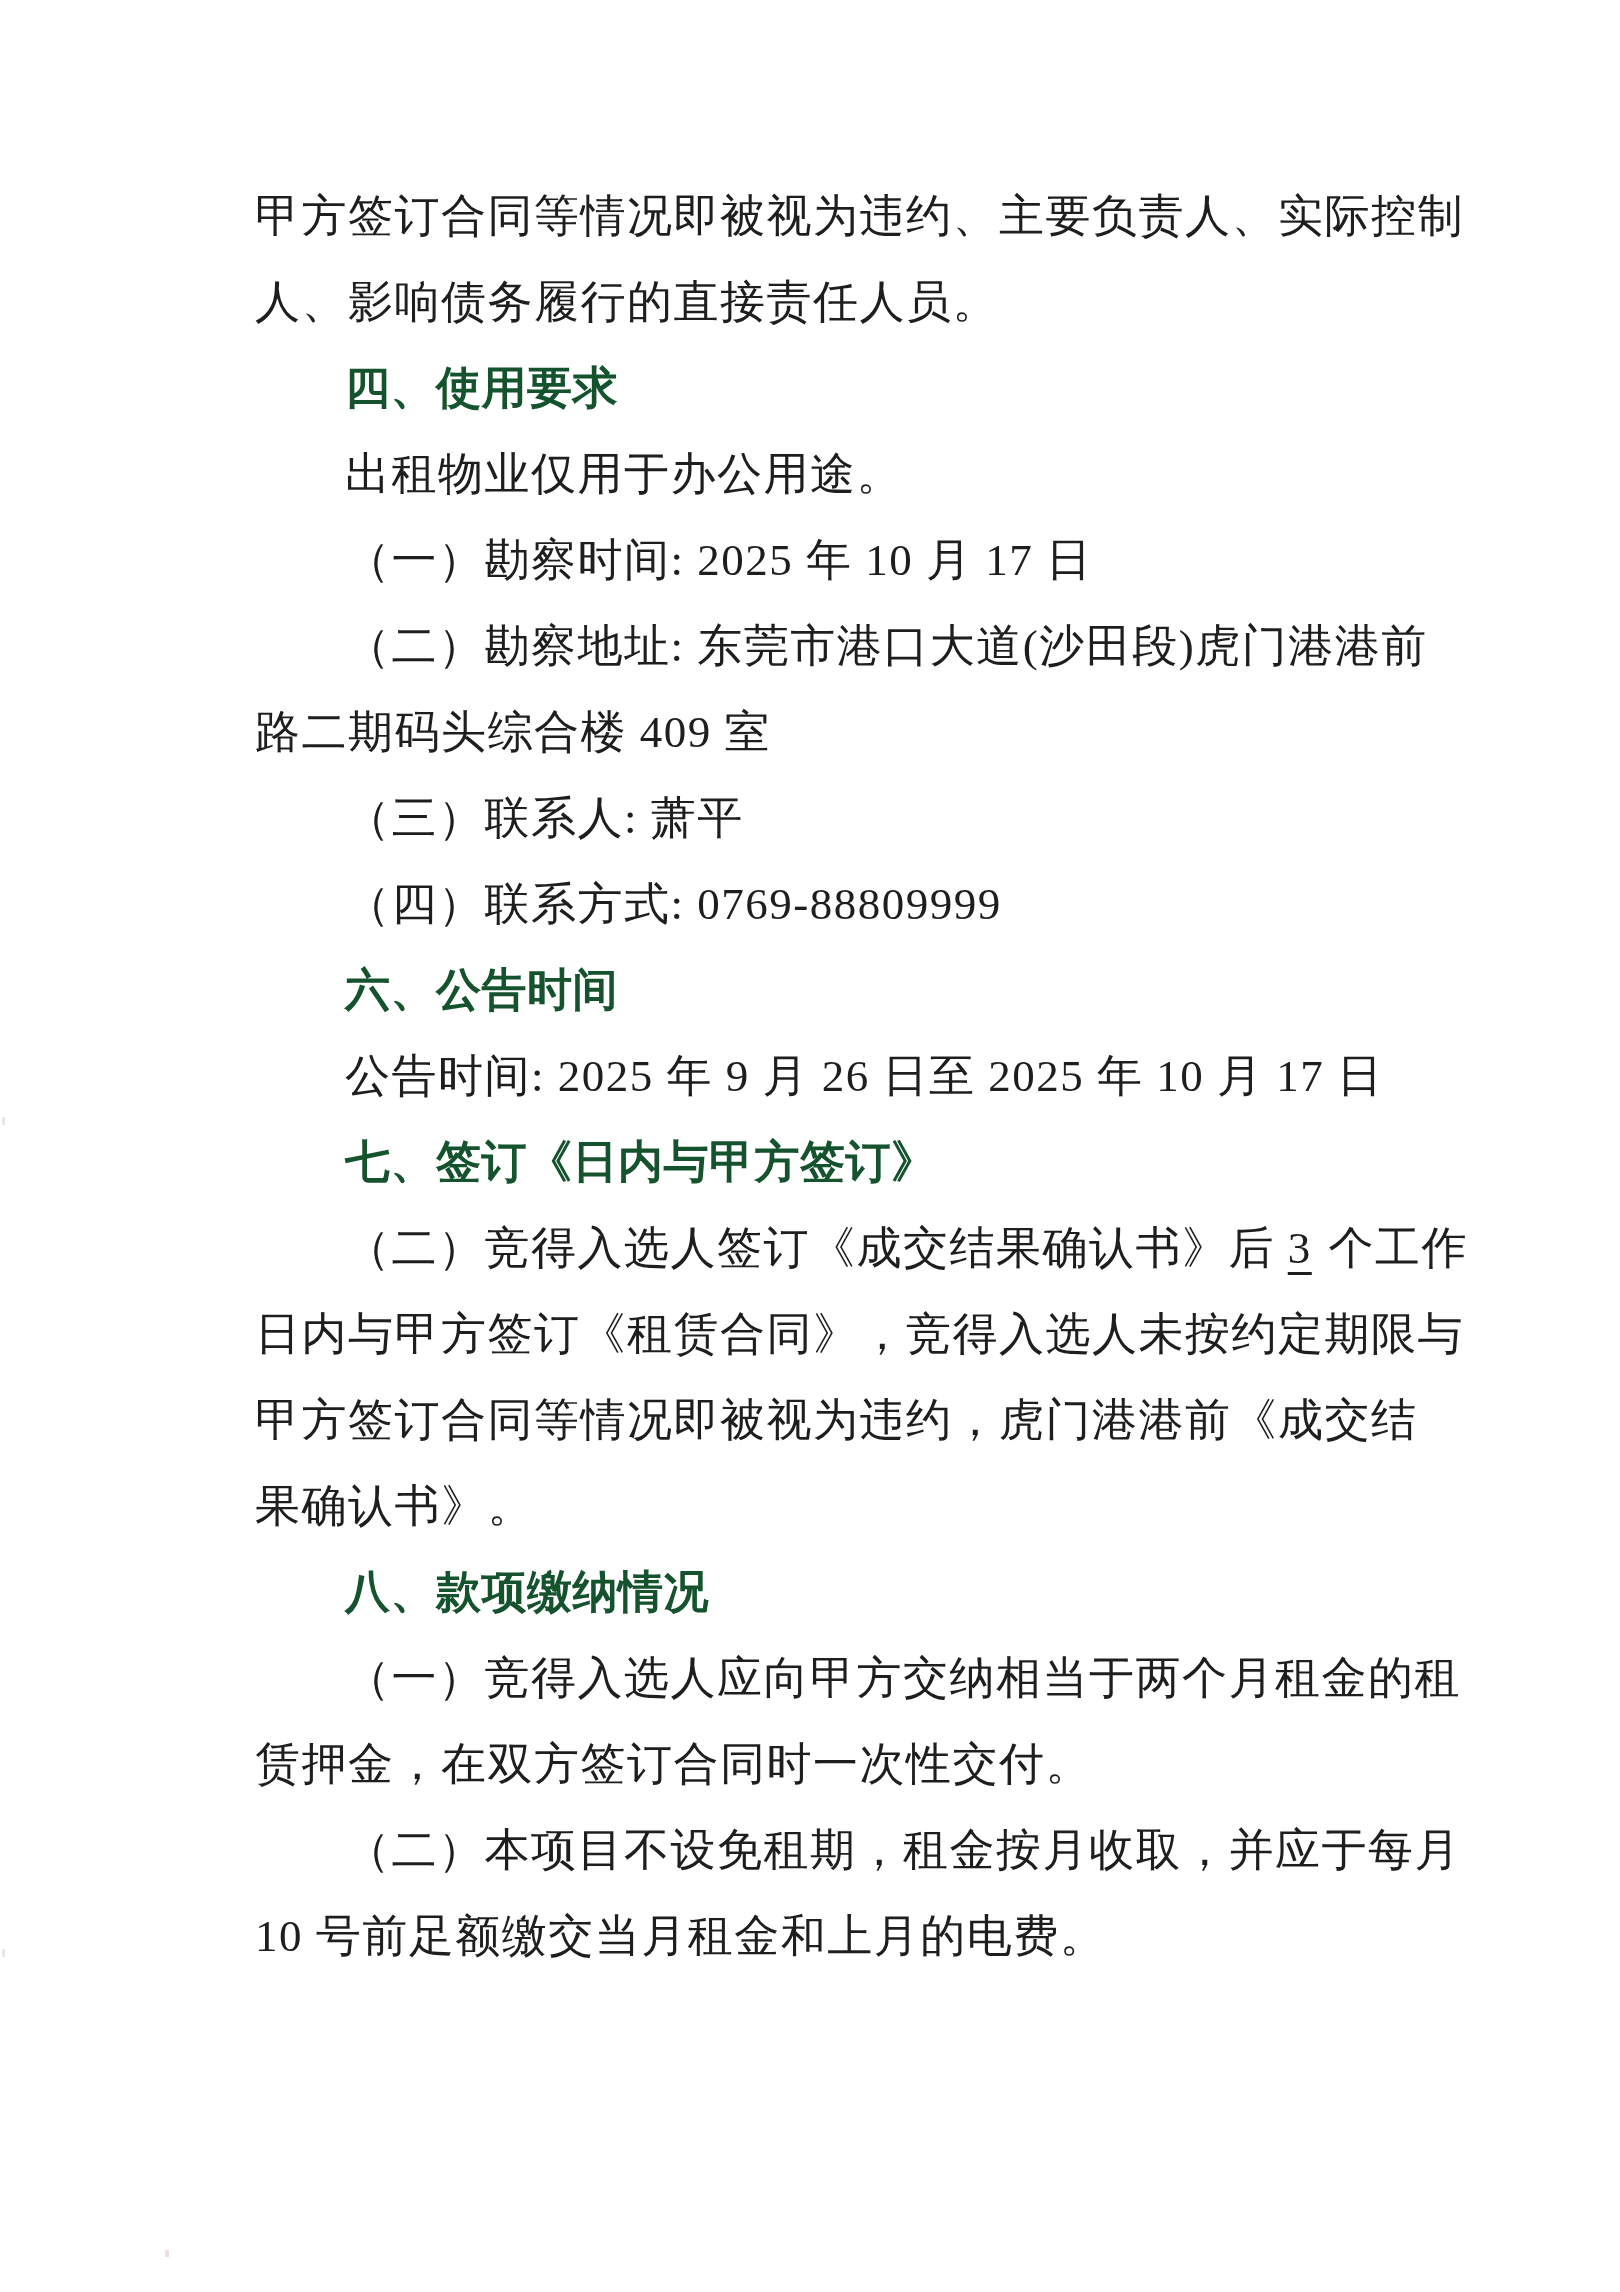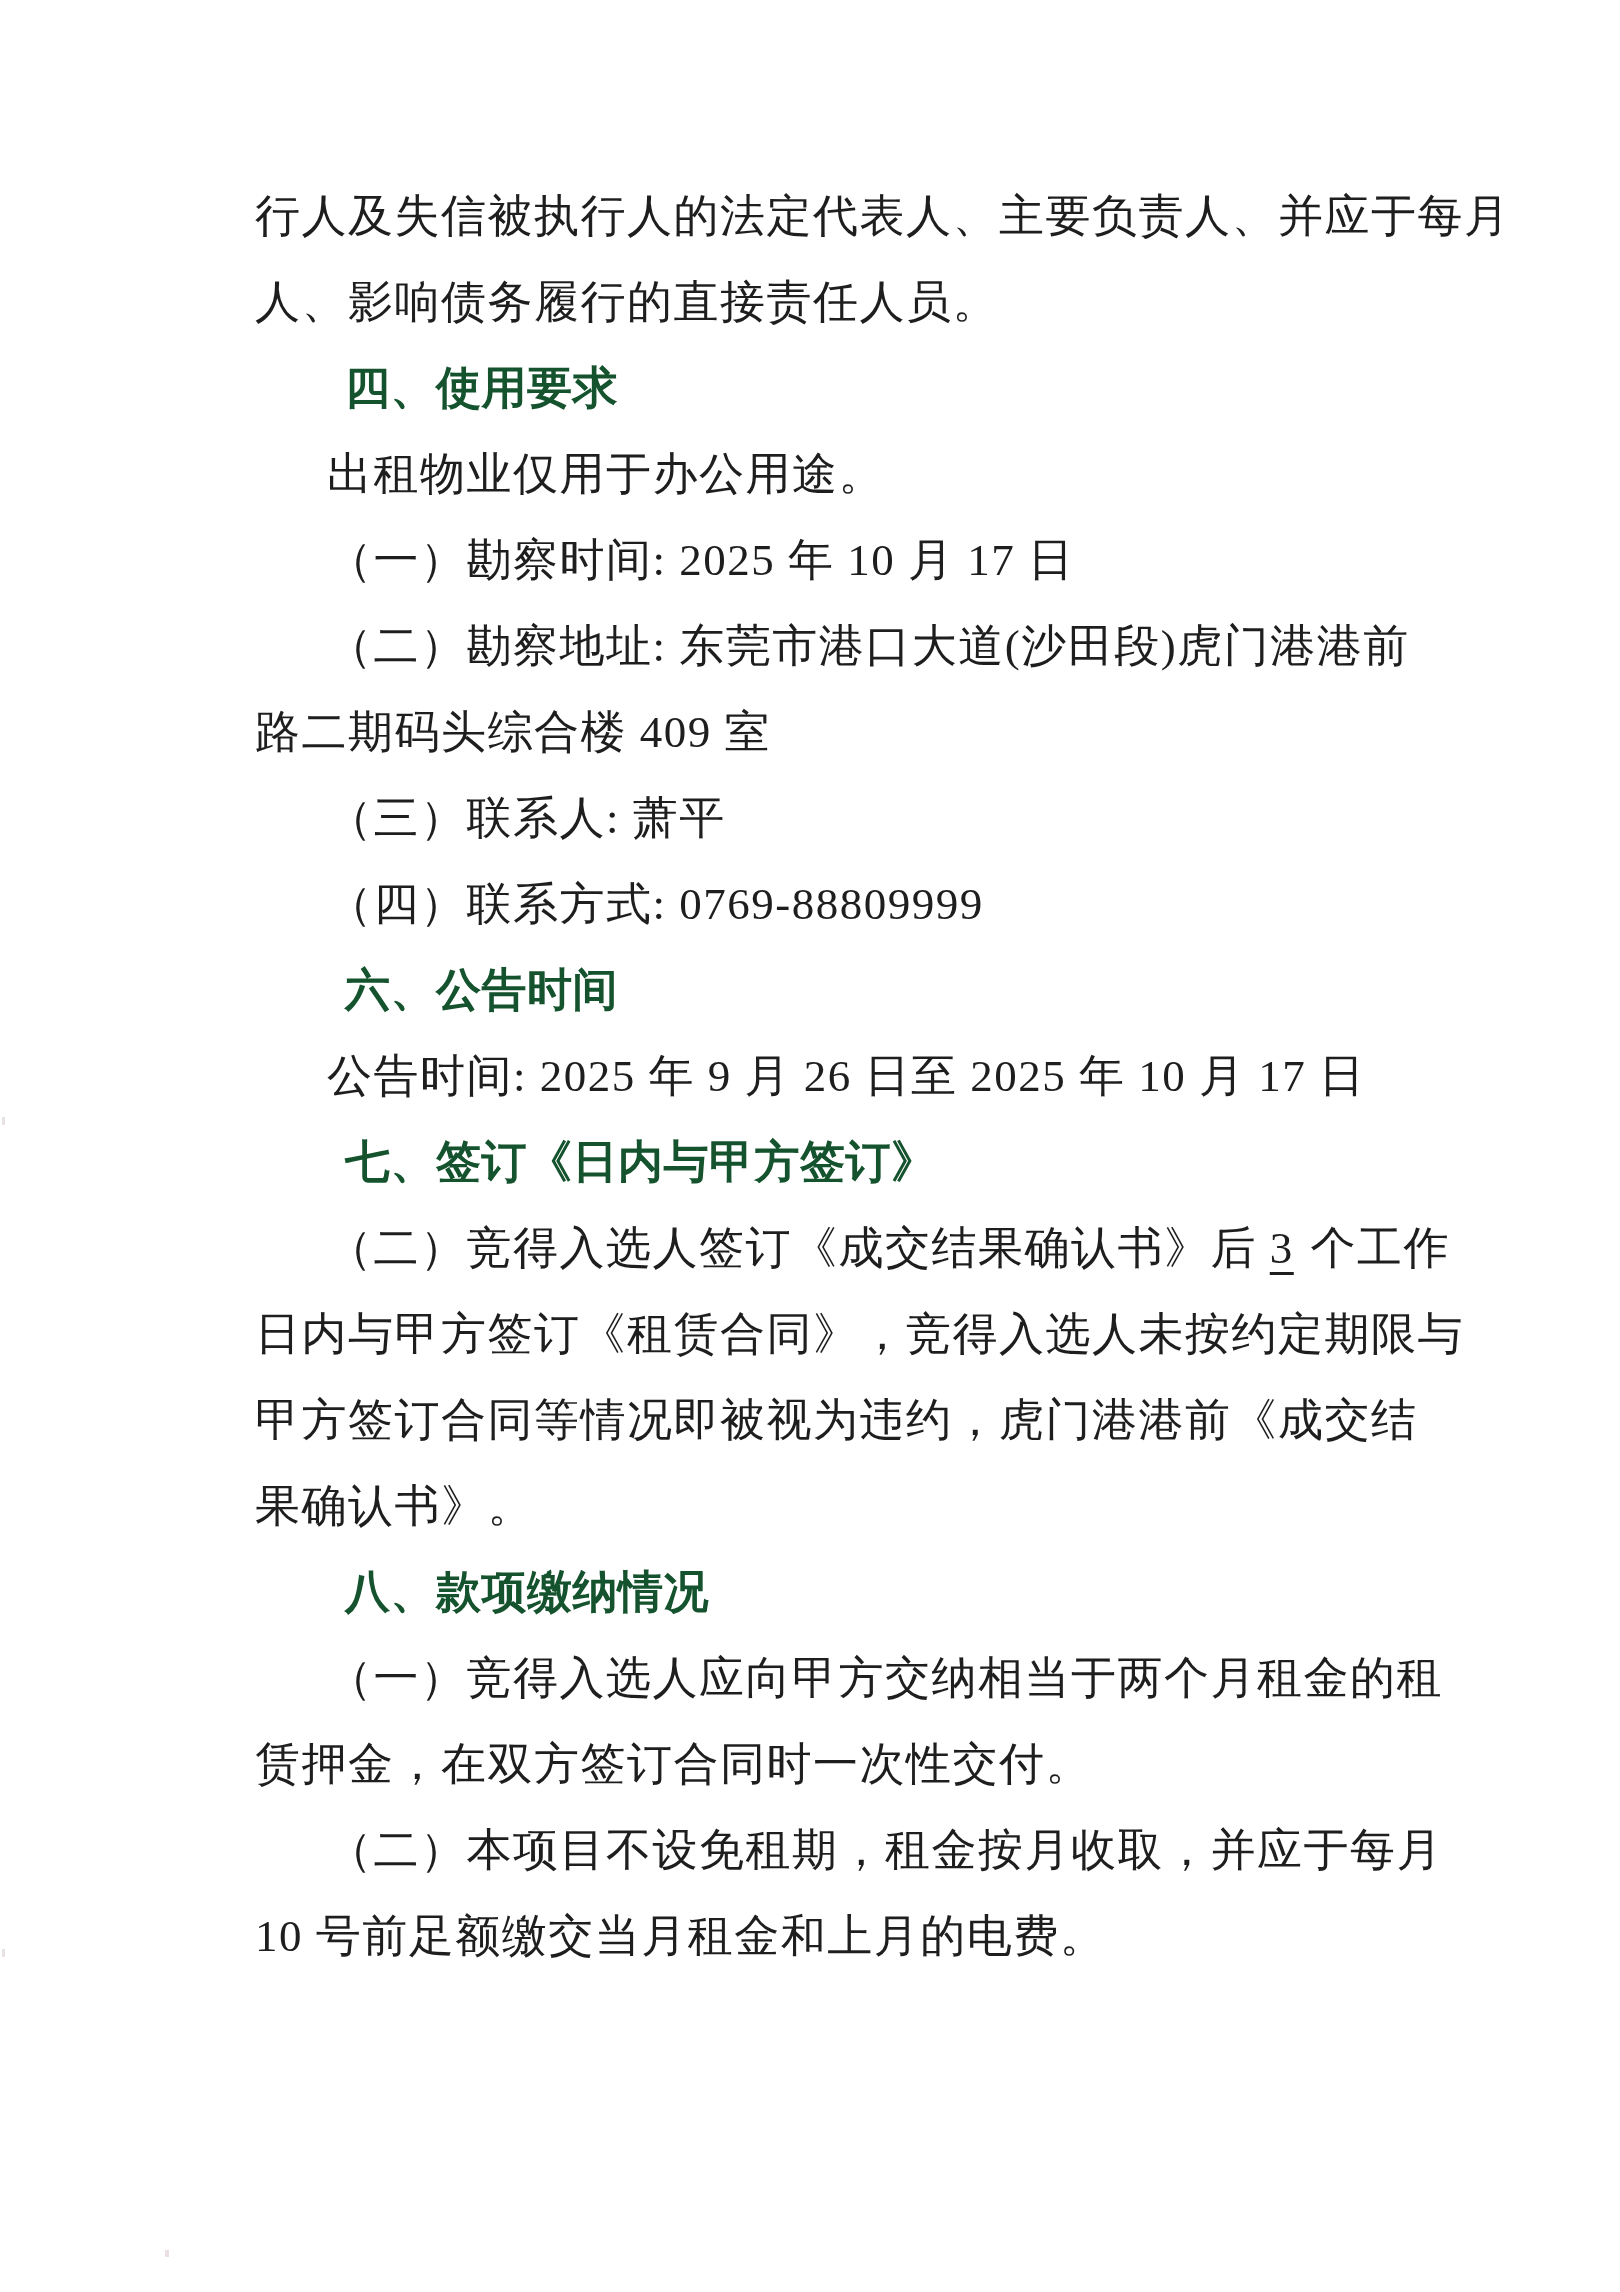--- a/index.html
+++ b/index.html
@@ -15,21 +15,21 @@
     color:#1e1e1e;
   }
   .line{
     height:86px;
     line-height:86px;
     font-size:45px;
     letter-spacing:1.5px;
     white-space:nowrap;
     margin:0;
   }
-  .indent{margin-left:72px;}
+  .indent{margin-left:90px;}
   .heading{
     margin-left:90px;
     font-family:"Liberation Sans","DejaVu Sans",sans-serif;
     font-weight:700;
     color:#14532d;
     letter-spacing:0.5px;
   }
   .u-num{
     text-decoration:underline;
     text-underline-offset:8.8px;
@@ -42,21 +42,21 @@
   }
   .artifact-a{left:2px;top:1117px;width:2.9px;height:7.8px;}
   .artifact-b{left:2px;top:1949px;width:2.9px;height:7.8px;}
   .artifact-c{left:165px;top:2250px;width:3.9px;height:6.9px;background:#eadfe4;}
 </style>
 </head>
 <body>
 
 <div class="page">
 
-  <p class="line">行人及失信被执行人的法定代表人、主要负责人、并应于每月</p>
+  <p class="line">甲方签订合同等情况即被视为违约、主要负责人、实际控制</p>
   <p class="line">人、影响债务履行的直接责任人员。</p>
 
   <p class="line heading">四、使用要求</p>
   <p class="line indent">出租物业仅用于办公用途。</p>
 
   <p class="line indent">（一）勘察时间: 2025 年 10 月 17 日</p>
   <p class="line indent">（二）勘察地址: 东莞市港口大道(沙田段)虎门港港前</p>
   <p class="line">路二期码头综合楼 409 室</p>
   <p class="line indent">（三）联系人: 萧平</p>
   <p class="line indent">（四）联系方式: 0769-88809999</p>

